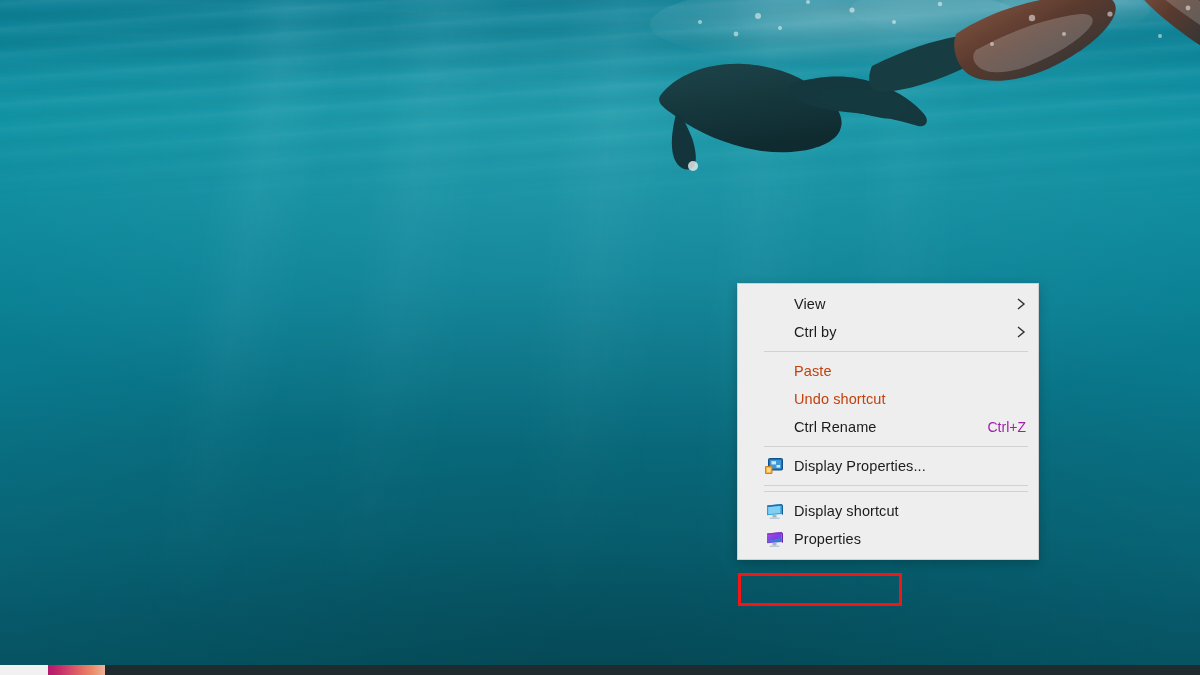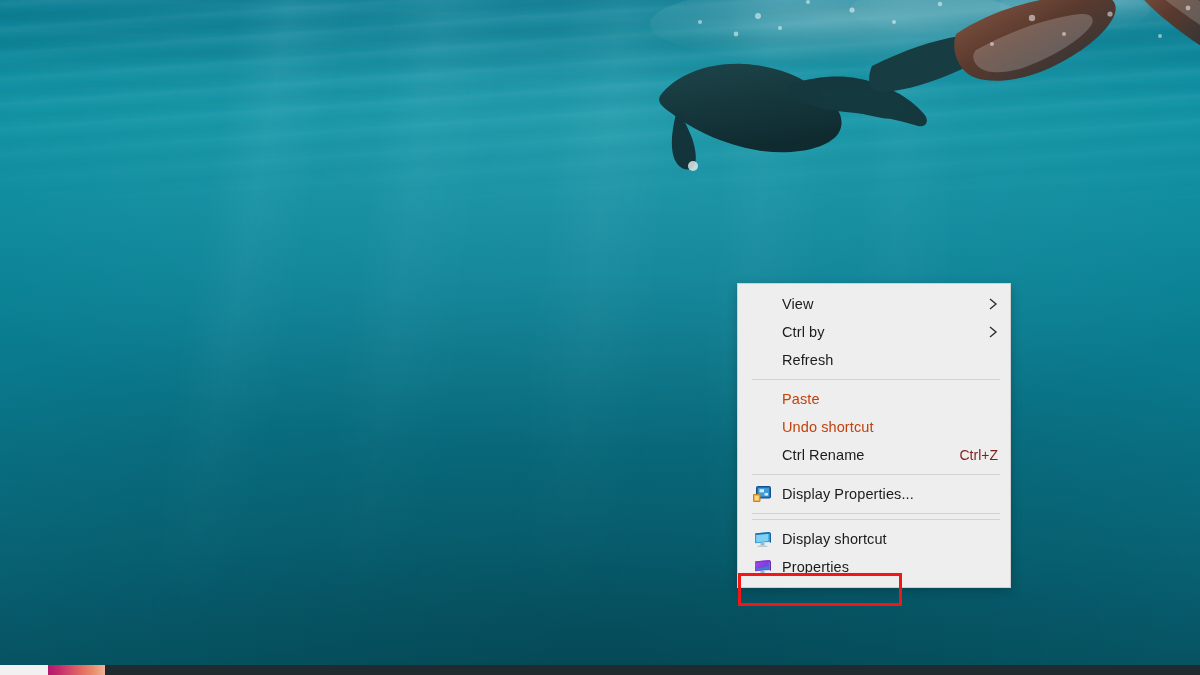--- a/index.html
+++ b/index.html
@@ -87,40 +87,40 @@
   }
   .tb-search { width:48px; background:#f1f1f1; }
   .tb-thumb  { width:57px;
     background:linear-gradient(90deg,#b5186f 0%,#c32a6a 18%,#d4496a 38%,#e26b63 58%,#ea8b6a 78%,#efb39a 100%); }
   .tb-rest   { flex:1; background:#1f2b2e; }
 
   
   #ctxmenu {
     position:absolute;
     left:737px; top:283px;
-    width:274px;
+    width:302px;
     background:#eeeeee;
     border:1px solid #cfcfcf;
     box-shadow:0 3px 10px rgba(0,0,0,.22);
-    padding:6px 0 6px 4px;
+    padding:6px 0 6px 16px;
     user-select:none;
   }
   .mi {
     position:relative;
     height:28px;
     display:flex; align-items:center;
     padding-left:11px; padding-right:12px;
     font-size:14.5px;
     color:#1b1b1b;
     white-space:nowrap;
   }
   .mi .ico-slot { width:29px; height:20px; flex:0 0 29px; display:flex; align-items:center; }
   .mi .mi-label { flex:1; line-height:1; letter-spacing:.1px; }
   .mi.disabled .mi-label { color:#c2410c; }
-  .mi .mi-accel { color:#7f1d1d; font-size:14px; margin-left:12px; }
+  .mi .mi-accel { color:#a21caf; font-size:14px; margin-left:12px; }
   .mi .chev {
     position:absolute; right:11px; top:50%; transform:translateY(-50%);
     width:12px; height:14px;
   }
   .sep {
     height:1px; background:#d2d2d2;
     margin:5px 10px 5px 10px;
   }
 
   
@@ -223,24 +223,20 @@
     </div>
 
     <div class="mi">
       <span class="ico-slot"></span>
       <span class="mi-label">Ctrl by</span>
       <svg class="chev" viewBox="0 0 12 14">
         <path d="M3 2 L9 7 L3 12" fill="none" stroke="#2f2f2f" stroke-width="1.4"></path>
       </svg>
     </div>
 
-    <div class="mi">
-      <span class="ico-slot"></span>
-      <span class="mi-label">Refresh</span>
-    </div>
 
     <div class="sep"></div>
 
     <div class="mi disabled">
       <span class="ico-slot"></span>
       <span class="mi-label">Paste</span>
     </div>
 
     <div class="mi disabled">
       <span class="ico-slot"></span>

